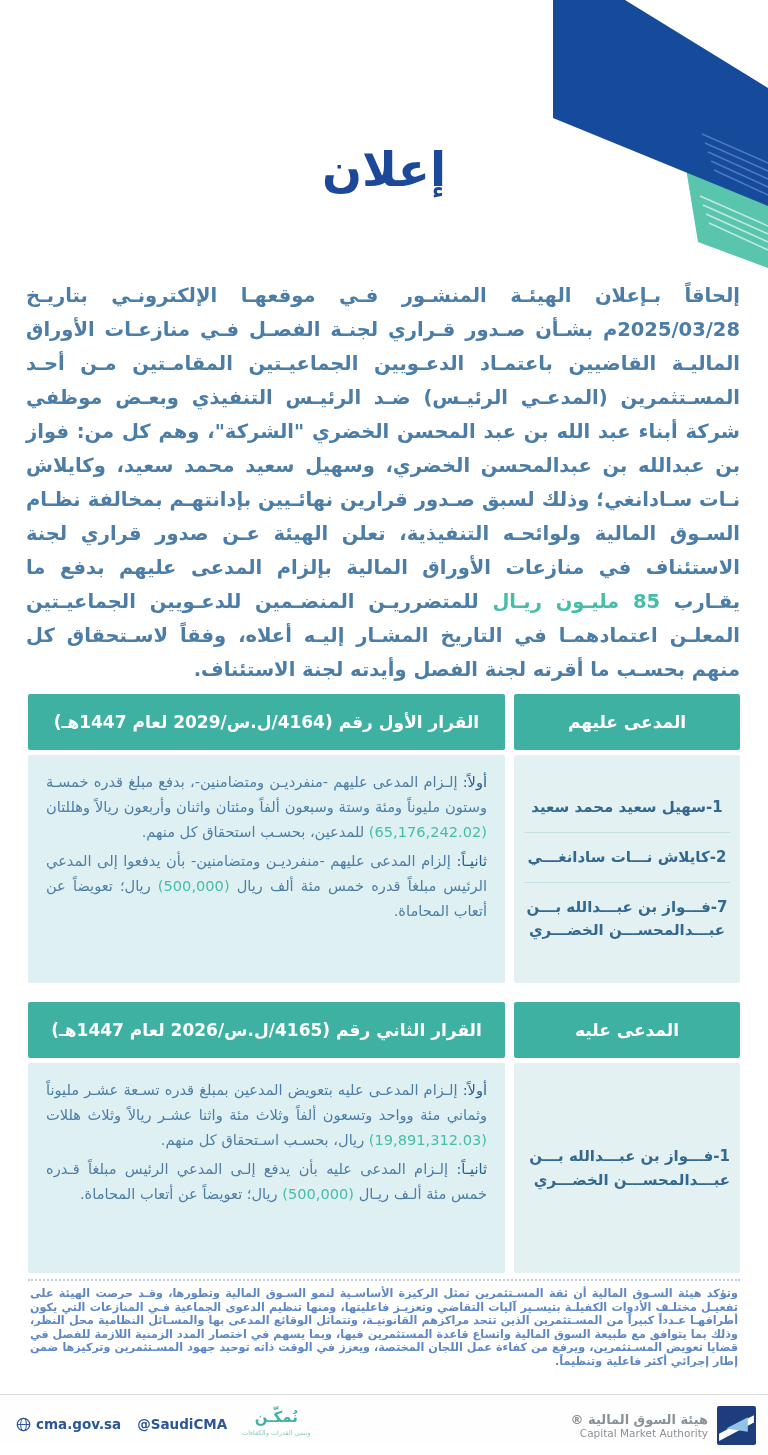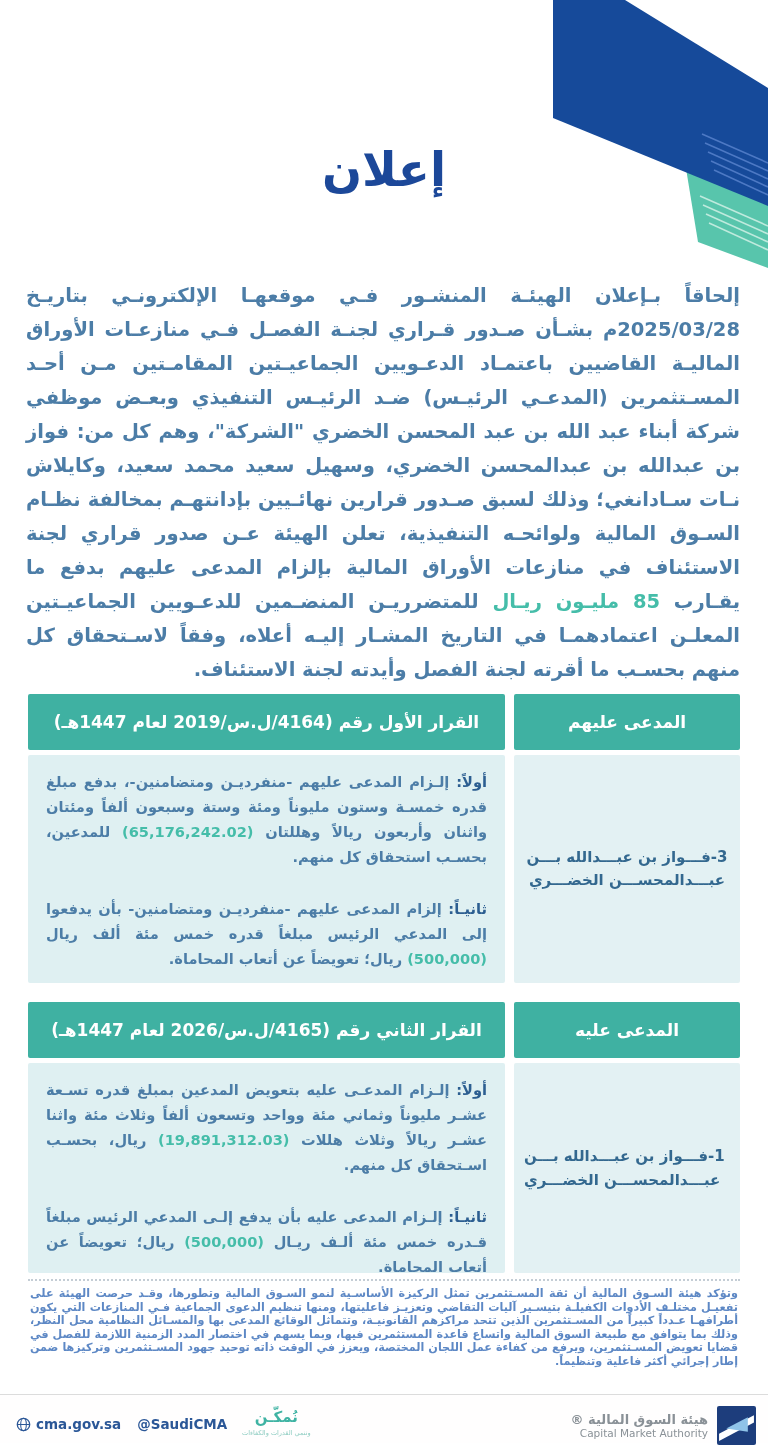--- a/index.html
+++ b/index.html
@@ -29,28 +29,28 @@
     height:56px; display:flex; align-items:center; justify-content:center;
     border-radius:2px; direction:rtl; }
   .hdr-defendants { width:226px; }
   .hdr-decision { flex:1; }
   .tbl-body { display:flex; direction:rtl; gap:9px; margin-top:5px; }
   #table1 .tbl-body { height:228px; }
   #table2 .tbl-body { height:210px; }
   .cell-defendants { width:226px; background:#e3f1f3; border-radius:2px;
     display:flex; flex-direction:column; justify-content:center; padding:6px 10px; overflow:hidden; }
   .cell-decision { flex:1; background:#dff0f2; border-radius:2px; padding:14px 18px; overflow:hidden; }
-  .cell-decision p { font-size:14.6px; line-height:25px; color:#4c7da7; font-weight:bold;
+  .cell-decision p { font-size:14.6px; line-height:25px; color:#4c7da7; font-weight:normal;
     text-align:justify; direction:rtl; }
-  .cell-decision p + p { margin-top:27px; }
+  .cell-decision p + p { margin-top:4px; }
   .clause-label { color:#2c5e91; }
   .def-item { text-align:center; font-weight:bold; color:#33688f; font-size:15px;
     line-height:23px; padding:13px 2px; direction:rtl; }
   .def-item + .def-item { border-top:1px solid #c6dfe2; }
-  .def-single { text-align:left; font-weight:bold; color:#33688f; font-size:15px;
+  .def-single { text-align:right; font-weight:bold; color:#33688f; font-size:15px;
     line-height:24px; direction:rtl; }
 
   
   #divider { position:absolute; top:1279px; left:28px; right:28px;
     border-top:2px dotted #c4cdd5; }
   #footnote { position:absolute; top:1287px; left:30px; right:30px; direction:rtl;
     text-align:justify; font-size:11.2px; line-height:13.6px; font-weight:bold;
     color:#5d88c5; }
 
   
@@ -93,25 +93,27 @@
     </g>
   </svg>
 
   <div id="doc-title">إعلان</div>
 
   <p id="intro"><span>إلحاقاً بـإعلان الهيئـة المنشـور فـي موقعهـا الإلكترونـي بتاريـخ 2025/03/28م بشـأن صـدور قـراري لجنـة الفصـل فـي منازعـات الأوراق الماليـة القاضيين باعتمـاد الدعـويين الجماعيـتين المقامـتين مـن أحـد المسـتثمرين (المدعـي الرئيـس) ضـد الرئيـس التنفيذي وبعـض موظفي شركة أبناء عبد الله بن عبد المحسن الخضري "الشركة"، وهم كل من: فواز بن عبدالله بن عبدالمحسن الخضري، وسهيل سعيد محمد سعيد، وكايلاش نـات سـادانغي؛ وذلك لسبق صـدور قرارين نهائـيين بإدانتهـم بمخالفة نظـام السـوق المالية ولوائحـه التنفيذية، تعلن الهيئة عـن صدور قراري لجنة الاستئناف في منازعات الأوراق المالية بإلزام المدعى عليهم بدفع ما يقـارب </span><span class="teal-ar">85 مليـون ريـال</span><span> للمتضرريـن المنضـمين للدعـويين الجماعيـتين المعلـن اعتمادهمـا في التاريخ المشـار إليـه أعلاه، وفقاً لاسـتحقاق كل منهم بحسـب ما أقرته لجنة الفصل وأيدته لجنة الاستئناف.</span></p>
 
   <div id="table1" class="tbl">
     <div class="tbl-header">
       <div class="hdr-cell hdr-defendants">المدعى عليهم</div>
-      <div class="hdr-cell hdr-decision">القرار الأول رقم (4164/ل.س/2019 لعام 1447هـ)</div>
+      <div class="hdr-cell hdr-decision">القرار الأول رقم (4164/ل.س/2029 لعام 1447هـ)</div>
     </div>
     <div class="tbl-body">
       <div class="cell-defendants">
-        <div class="def-item">3-فـــواز بن عبـــدالله بـــن عبـــدالمحســـن الخضـــري</div>
+        <div class="def-item">1-سهيل سعيد محمد سعيد</div>
+        <div class="def-item">2-كايلاش نـــات سادانغـــي</div>
+        <div class="def-item">7-فـــواز بن عبـــدالله بـــن عبـــدالمحســـن الخضـــري</div>
       </div>
       <div class="cell-decision">
         <p><span class="clause-label">أولاً:</span><span> إلـزام المدعى عليهم -منفرديـن ومتضامنين-، بدفع مبلغ قدره خمسـة وستون مليوناً ومئة وستة وسبعون ألفاً ومئتان واثنان وأربعون ريالاً وهللتان </span><span class="teal">(65,176,242.02)</span><span> للمدعين، بحسـب استحقاق كل منهم.</span></p>
         <p><span class="clause-label">ثانيـاً:</span><span> إلزام المدعى عليهم -منفرديـن ومتضامنين- بأن يدفعوا إلى المدعي الرئيس مبلغاً قدره خمس مئة ألف ريال </span><span class="teal">(500,000)</span><span> ريال؛ تعويضاً عن أتعاب المحاماة.</span></p>
       </div>
     </div>
   </div>
 
   <div id="table2" class="tbl">
     <div class="tbl-header">

